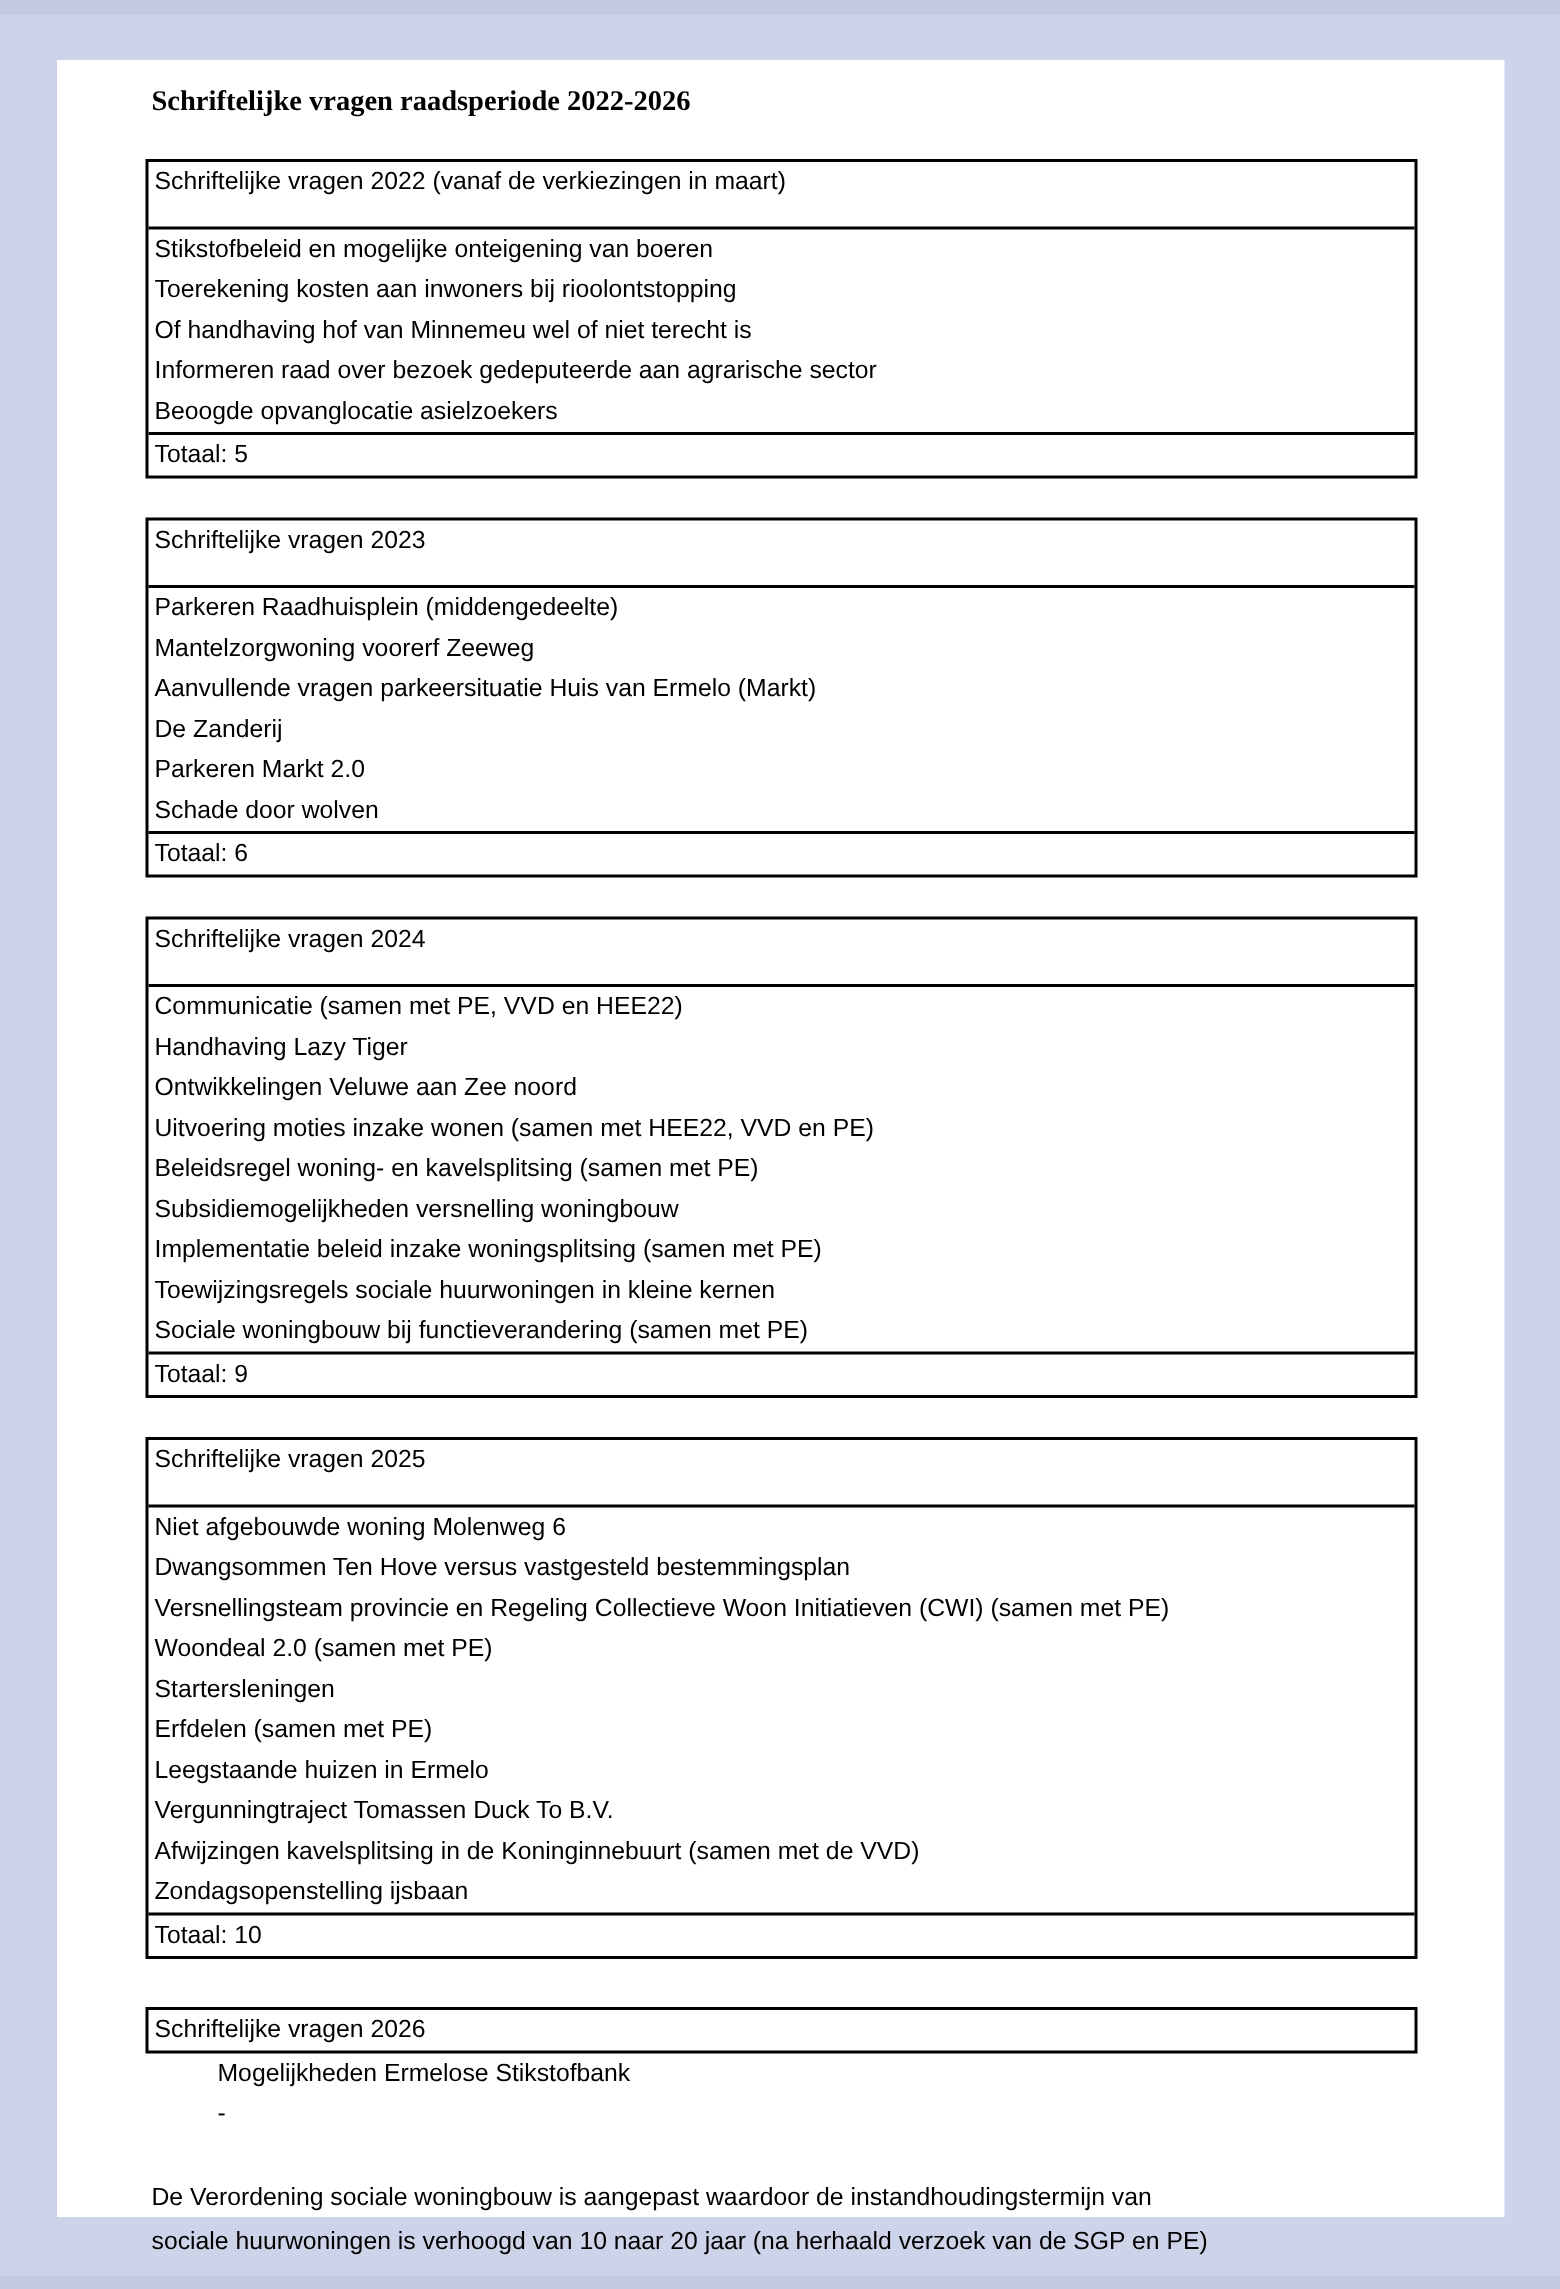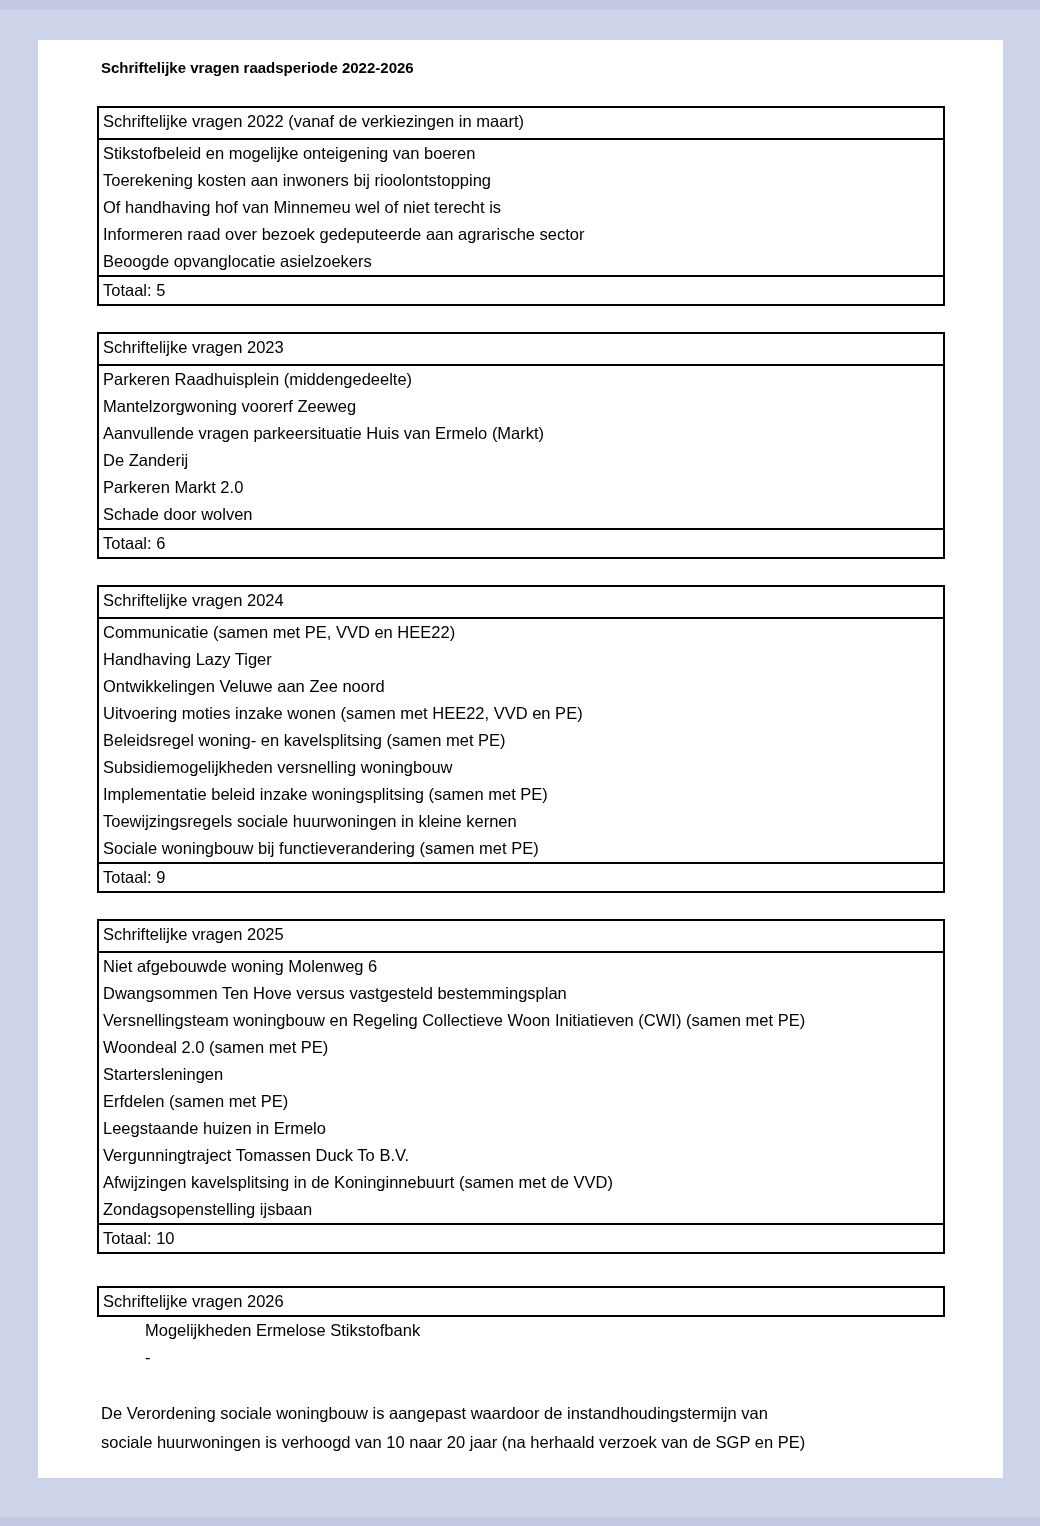--- a/index.html
+++ b/index.html
@@ -22,32 +22,33 @@
   .sheet {
     position: absolute;
     left: 38px;
     top: 40px;
     width: 965px;
     height: 1438px;
     background: #ffffff;
     padding: 17px 58px 0 59px;
   }
   .doc-title {
-    font-size: 15px;
+    font-size: 19px;
     font-weight: bold;
     line-height: 22px;
     margin: 0 0 27px 4px;
+    font-family: Liberation Serif, serif;
   }
   .qtable {
     border: 2px solid #000;
     margin-bottom: 26px;
     font-size: 16.5px;
   }
   .tbl-header {
-    height: 32px;
+    height: 45px;
     line-height: 27px;
     border-bottom: 2px solid #000;
     padding-left: 4px;
     white-space: nowrap;
     overflow: hidden;
   }
   .tbl-item {
     height: 27px;
     line-height: 27px;
     padding-left: 4px;
@@ -132,21 +133,21 @@
           <div class="tbl-item">Toewijzingsregels sociale huurwoningen in kleine kernen</div>
           <div class="tbl-item">Sociale woningbouw bij functieverandering (samen met PE)</div>
         </div>
         <div class="tbl-total">Totaal: 9</div>
       </div>
       <div class="qtable">
         <div class="tbl-header">Schriftelijke vragen 2025</div>
         <div class="tbl-body">
           <div class="tbl-item">Niet afgebouwde woning Molenweg 6</div>
           <div class="tbl-item">Dwangsommen Ten Hove versus vastgesteld bestemmingsplan</div>
-          <div class="tbl-item">Versnellingsteam woningbouw en Regeling Collectieve Woon Initiatieven (CWI) (samen met PE)</div>
+          <div class="tbl-item">Versnellingsteam provincie en Regeling Collectieve Woon Initiatieven (CWI) (samen met PE)</div>
           <div class="tbl-item">Woondeal 2.0 (samen met PE)</div>
           <div class="tbl-item">Startersleningen</div>
           <div class="tbl-item">Erfdelen (samen met PE)</div>
           <div class="tbl-item">Leegstaande huizen in Ermelo</div>
           <div class="tbl-item">Vergunningtraject Tomassen Duck To B.V.</div>
           <div class="tbl-item">Afwijzingen kavelsplitsing in de Koninginnebuurt (samen met de VVD)</div>
           <div class="tbl-item">Zondagsopenstelling ijsbaan</div>
         </div>
         <div class="tbl-total">Totaal: 10</div>
       </div>

